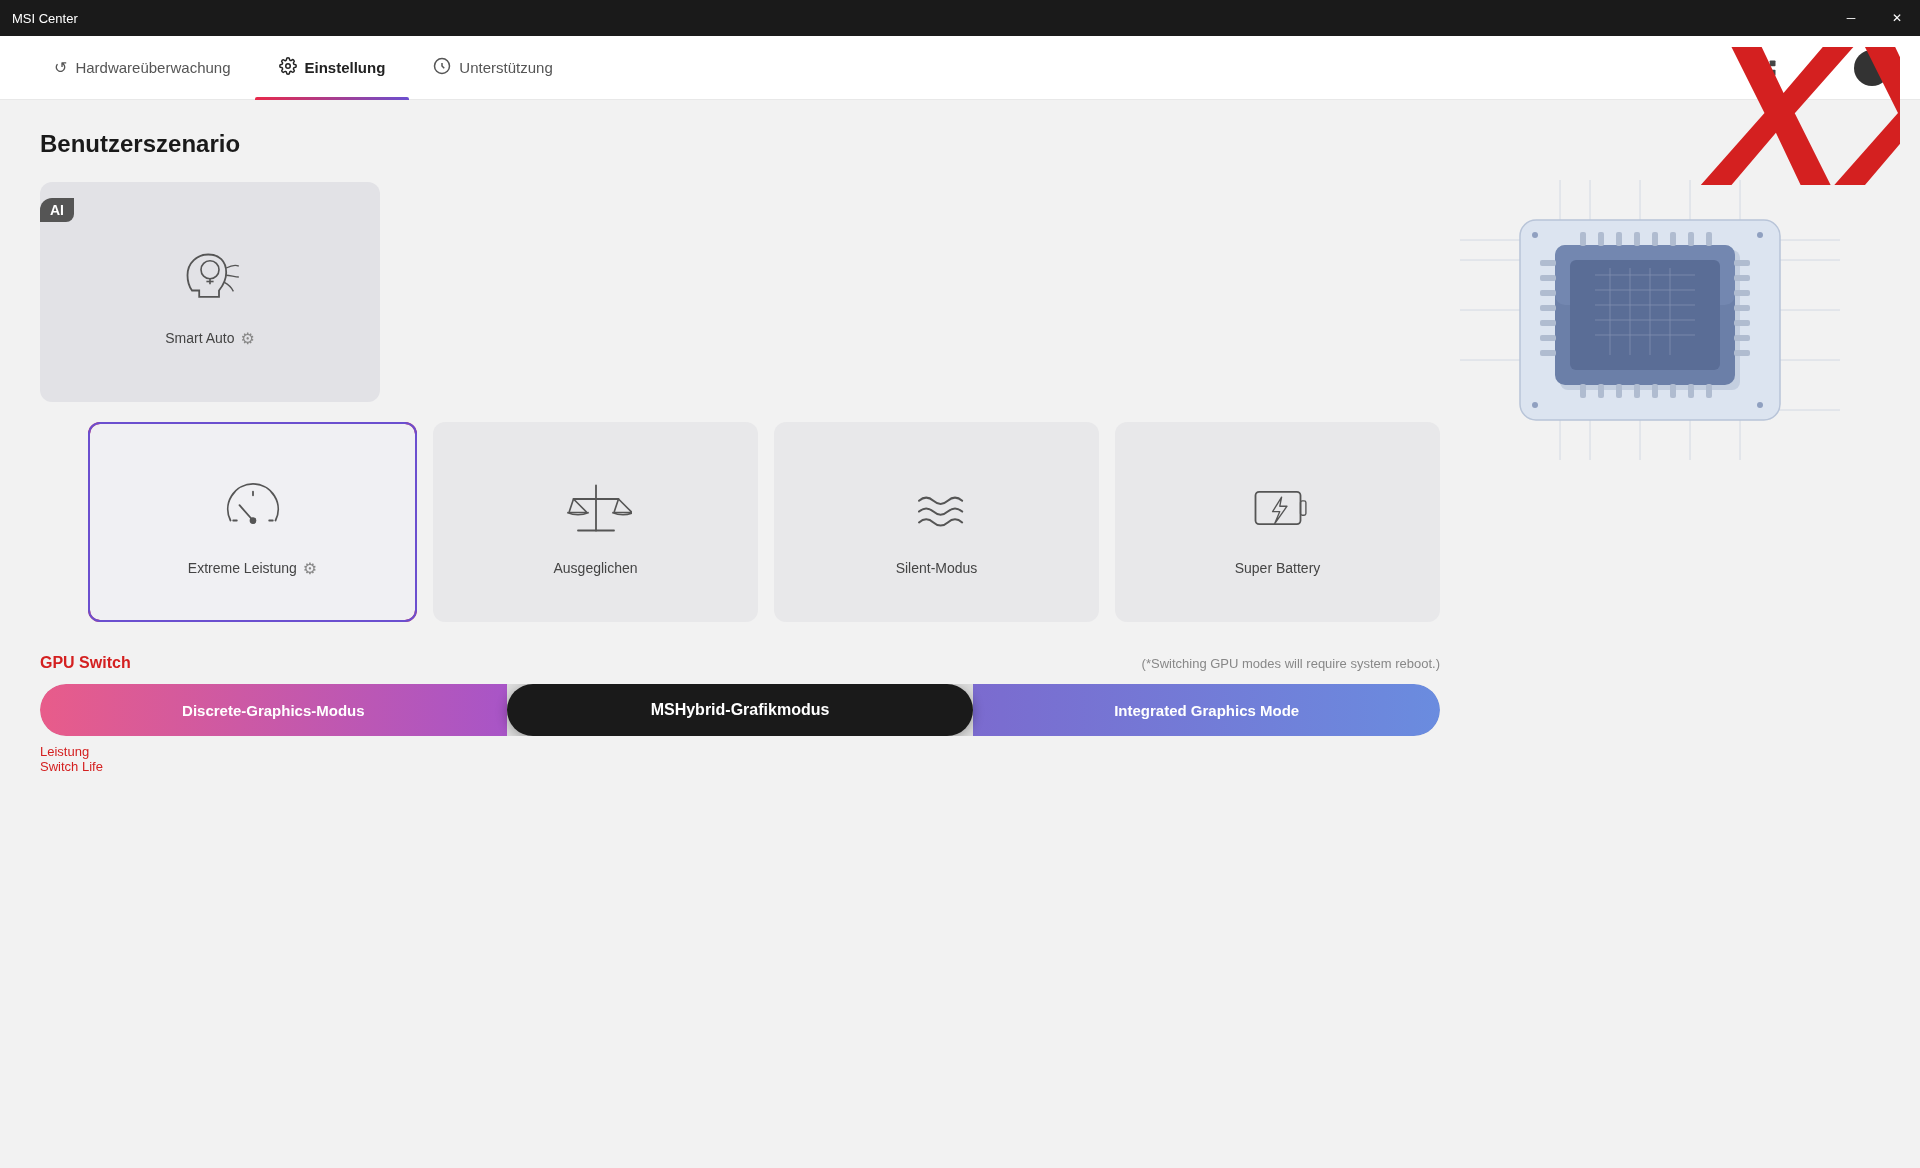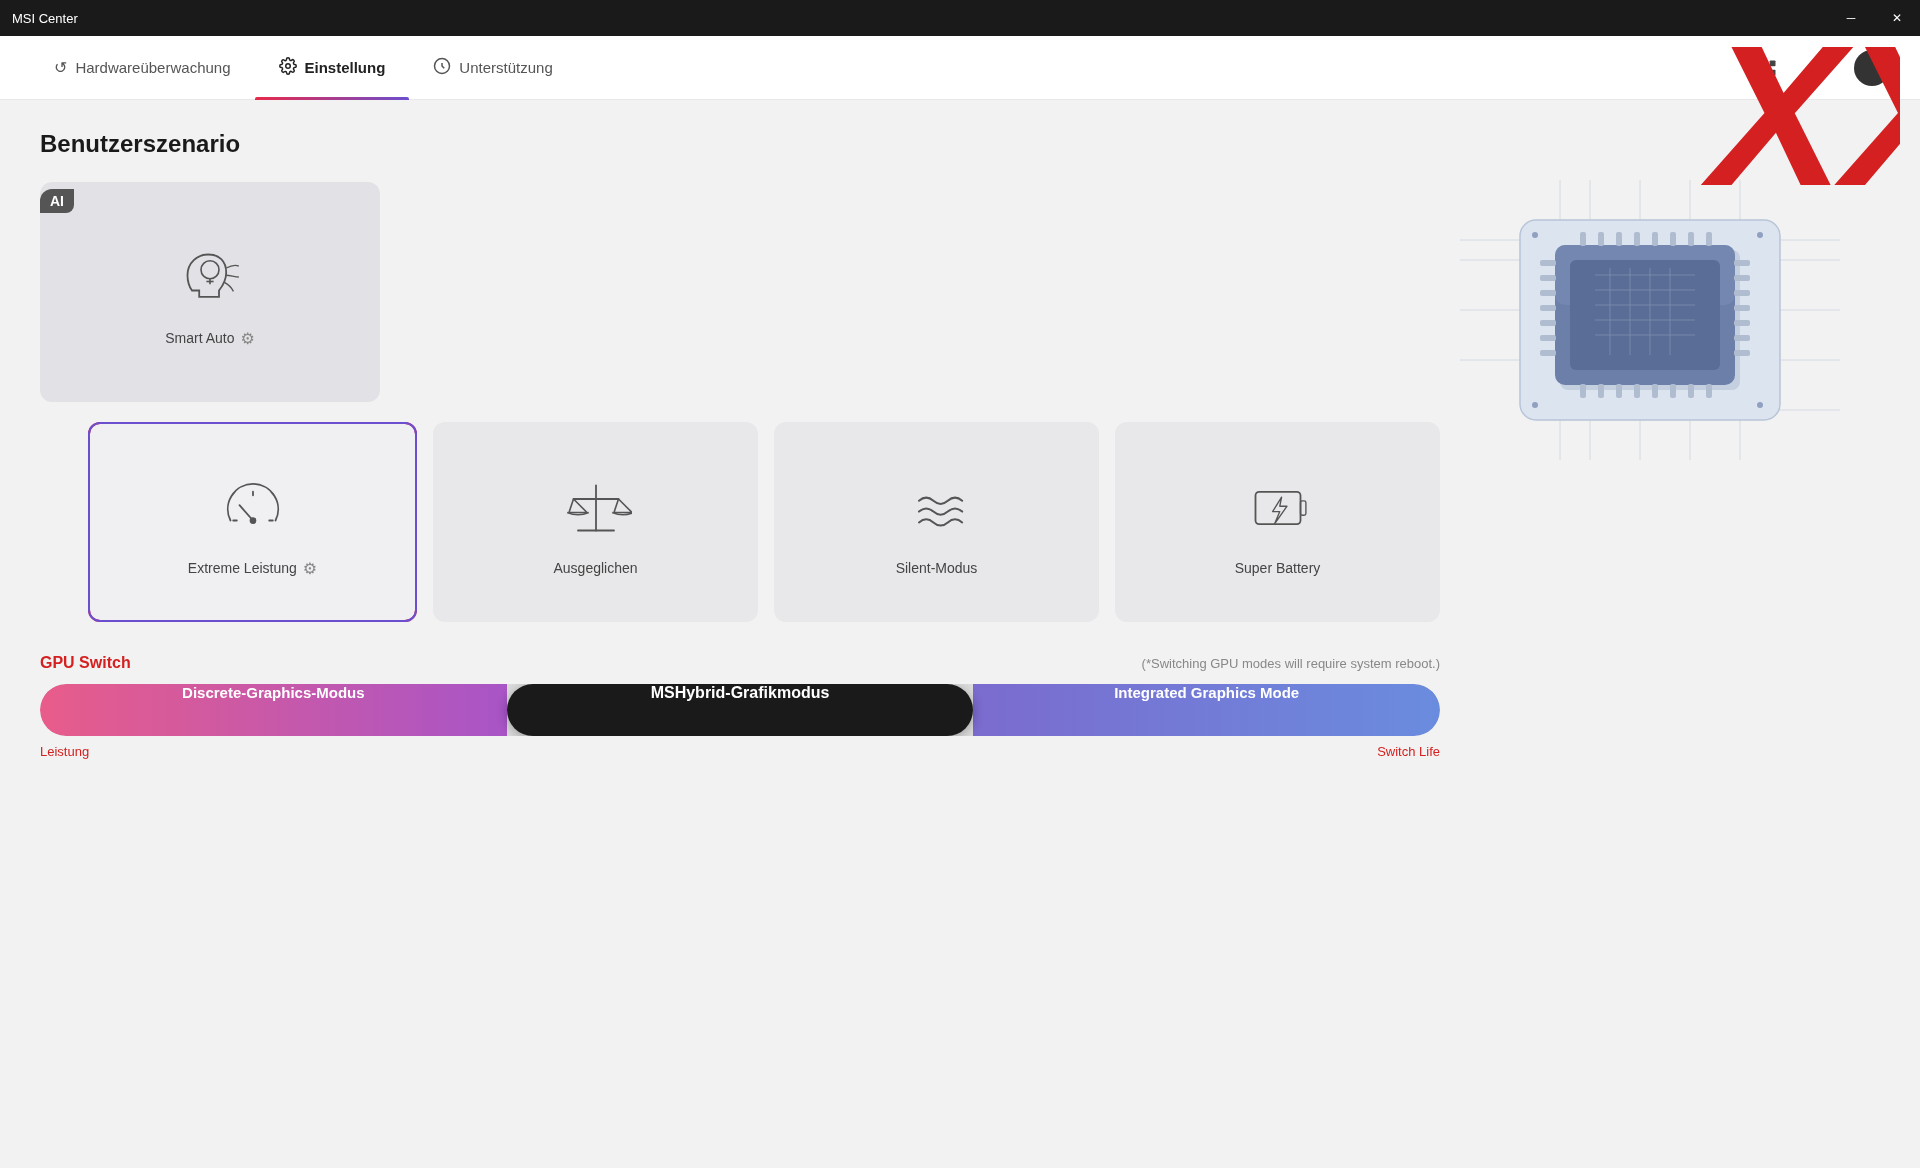--- a/index.html
+++ b/index.html
@@ -203,21 +203,21 @@
     .card-label {
       font-size: 14px;
       color: #444;
       display: flex;
       align-items: center;
       gap: 6px;
     }
 
     .ai-badge {
       position: absolute;
-      top: 7px;
+      top: 16px;
       left: 0;
       background: #555;
       color: #fff;
       font-size: 14px;
       font-weight: 700;
       padding: 4px 10px;
       border-radius: 12px 0 8px 0;
     }
 
     .gear-icon {
@@ -272,21 +272,21 @@
       display: flex;
       align-items: center;
       position: relative;
       overflow: hidden;
     }
 
     .gpu-option {
       flex: 1;
       height: 100%;
       display: flex;
-      align-items: flex-start;
+      align-items: center;
       justify-content: center;
       font-size: 15px;
       font-weight: 500;
       cursor: pointer;
       position: relative;
       z-index: 2;
     }
     .gpu-option-discrete {
       background: linear-gradient(90deg, #e85c8a, #a855c7);
       border-radius: 40px 0 0 40px;
@@ -307,20 +307,21 @@
       background: linear-gradient(90deg, #7b6bcf, #6a8cdf);
       border-radius: 0 40px 40px 0;
       color: #fff;
       font-weight: 600;
     }
 
     .gpu-labels-row {
       display: flex;
       justify-content: space-between;
       margin-top: 8px;
+      flex-direction: column;
     }
     .gpu-label-left {
       color: #d42020;
       font-size: 13px;
     }
     .gpu-label-right {
       color: #d42020;
       font-size: 13px;
     }
   </style>

